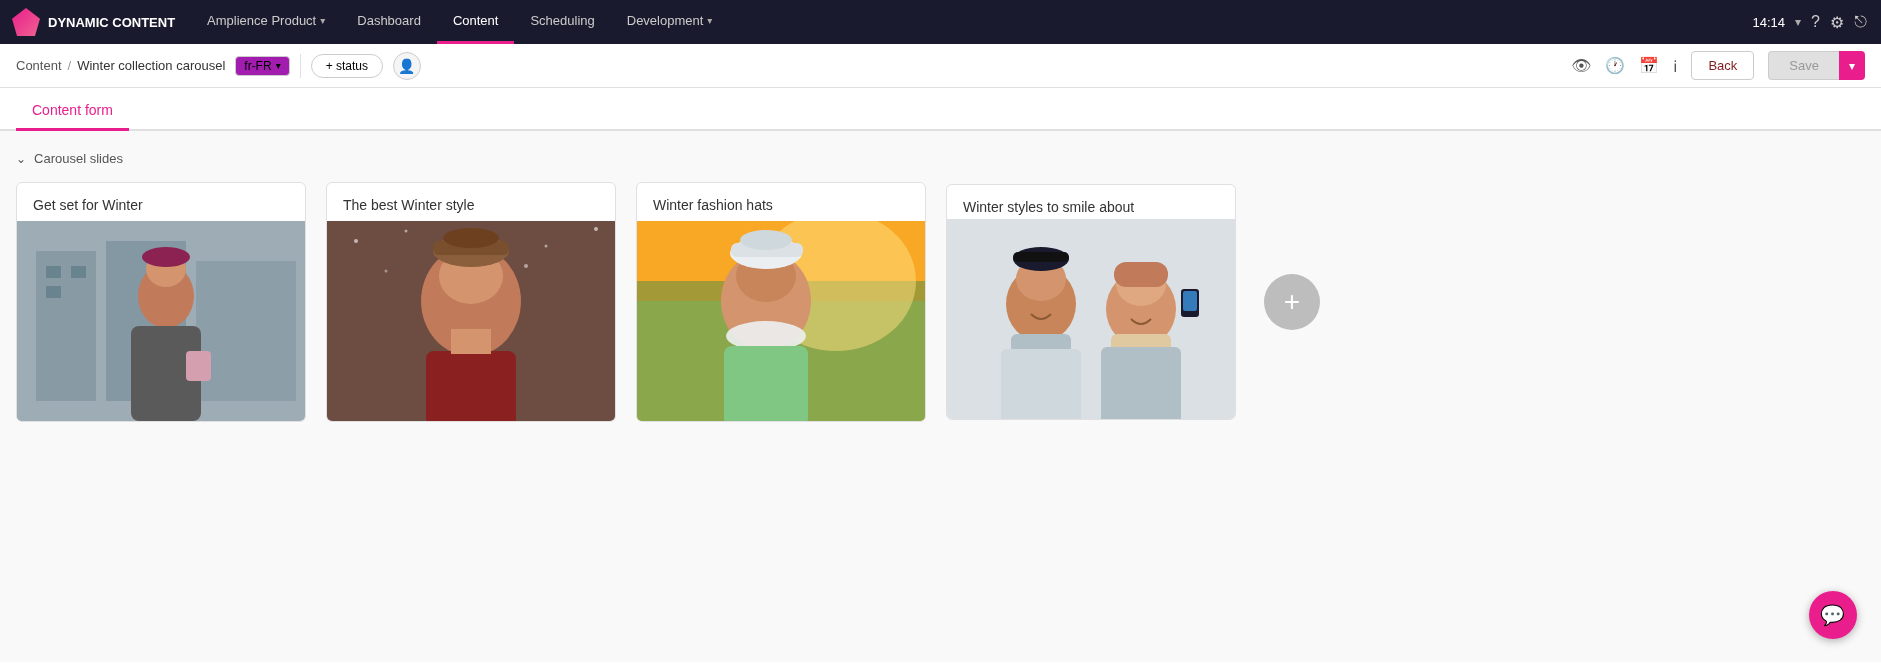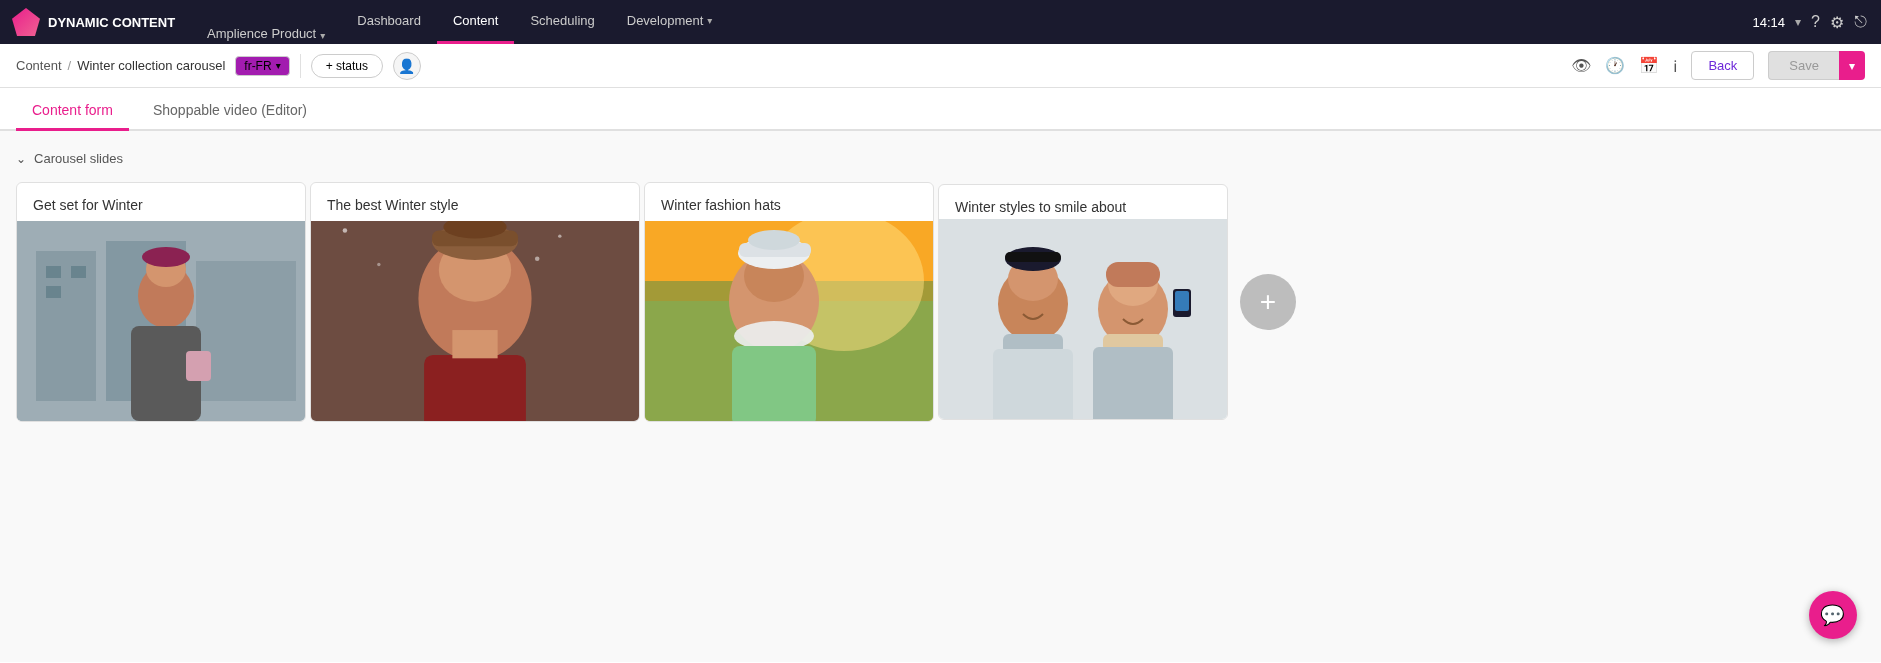--- a/index.html
+++ b/index.html
@@ -6,21 +6,21 @@
     body { font-family: 'Segoe UI', Arial, sans-serif; background: #fff; color: #333; font-size: 14px; }
   </style>
 </head>
 <body>
 
 <nav style="display:flex;align-items:center;background:#1a1a2e;height:44px;padding:0 0 0 12px;gap:0;">
   <div style="display:flex;align-items:center;gap:8px;color:#fff;font-weight:700;font-size:13px;padding-right:16px;white-space:nowrap;">
     <span style="display:inline-block;width:28px;height:28px;background:linear-gradient(135deg,#e91e8c,#f06292);clip-path:polygon(50% 0%,100% 38%,82% 100%,18% 100%,0% 38%);"></span>
     <span>DYNAMIC CONTENT</span>
   </div>
-  <div style="display:flex;align-items:flex-end;gap:4px;color:#ccc;font-size:13px;padding:0 16px;height:44px;cursor:pointer;border-bottom:3px solid transparent;white-space:nowrap;">
+  <div style="display:flex;align-items:center;gap:4px;color:#ccc;font-size:13px;padding:0 16px;height:44px;cursor:pointer;border-bottom:3px solid transparent;white-space:nowrap;">
     <span>Amplience Product</span>
     <span style="font-size:10px;color:#aaa;">▾</span>
   </div>
   <div style="display:flex;align-items:center;gap:4px;color:#ccc;font-size:13px;padding:0 16px;height:32px;cursor:pointer;border-bottom:3px solid transparent;white-space:nowrap;">
     <span>Dashboard</span>
   </div>
   <div style="display:flex;align-items:center;gap:4px;color:#fff;font-size:13px;padding:0 16px;height:44px;cursor:pointer;border-bottom:3px solid #e91e8c;white-space:nowrap;">
     <span>Content</span>
   </div>
   <div style="display:flex;align-items:center;gap:4px;color:#ccc;font-size:13px;padding:0 16px;height:44px;cursor:pointer;border-bottom:3px solid transparent;white-space:nowrap;">
@@ -52,51 +52,48 @@
     <span>+ status</span>
   </button>
   <button style="width:28px;height:28px;border-radius:50%;border:1px solid #ccc;display:flex;align-items:center;justify-content:center;cursor:pointer;color:#666;font-size:14px;background:#f5f5f5;margin-left:4px;">
     <span>👤</span>
   </button>
   <div style="margin-left:auto;display:flex;align-items:center;gap:14px;">
     <span style="font-size:16px;color:#555;cursor:pointer;">👁</span>
     <span style="font-size:16px;color:#555;cursor:pointer;">🕐</span>
     <span style="font-size:16px;color:#555;cursor:pointer;">📅</span>
     <span style="font-size:16px;color:#555;cursor:pointer;">ℹ</span>
-    <button style="background:#fff;border:1px solid #ccc;border-radius:4px;padding:6px 16px;font-size:13px;cursor:pointer;color:#6d28d9;">
+    <button style="background:#fff;border:1px solid #ccc;border-radius:4px;padding:6px 16px;font-size:13px;cursor:pointer;color:#7f1d1d;">
       <span>Back</span>
     </button>
     <div style="display:flex;">
       <button style="background:#e0e0e0;border:1px solid #ccc;border-right:none;border-radius:4px 0 0 4px;padding:6px 20px;font-size:13px;cursor:pointer;color:#999;">
         <span>Save</span>
       </button>
       <button style="background:#e91e8c;border:none;border-radius:0 4px 4px 0;padding:6px 10px;font-size:12px;cursor:pointer;color:#fff;">
         <span>▾</span>
       </button>
     </div>
   </div>
 </div>
 
 <div style="display:flex;align-items:flex-end;padding:0 16px;border-bottom:2px solid #e0e0e0;background:#fff;">
   <div style="padding:14px 16px 10px;font-size:14px;cursor:pointer;color:#e91e8c;border-bottom:3px solid #e91e8c;font-weight:500;margin-right:8px;margin-bottom:-2px;">
     <span>Content form</span>
   </div>
-  <div style="padding:14px 16px 10px;font-size:14px;cursor:pointer;color:#666;border-bottom:3px solid transparent;margin-right:8px;margin-bottom:-2px;">
-    <span>Shoppable video (Editor)</span>
-  </div>
 </div>
 
 <div style="background:#f9f9f9;min-height:calc(100vh - 132px);padding:20px 16px;">
 
   <div style="display:flex;align-items:center;gap:8px;font-size:13px;color:#555;margin-bottom:16px;cursor:pointer;">
     <span style="font-size:12px;">⌄</span>
     <span>Carousel slides</span>
   </div>
 
-  <div style="display:flex;gap:4px;align-items:center;overflow-x:auto;">
+  <div style="display:flex;gap:20px;align-items:center;overflow-x:auto;">
 
     <div style="background:#fff;border:1px solid #e0e0e0;border-radius:6px;width:290px;min-width:260px;overflow:hidden;cursor:pointer;flex-shrink:0;">
       <div style="padding:14px 16px 8px;font-size:14px;font-weight:500;color:#333;">
         <span>Get set for Winter</span>
       </div>
       <div style="width:100%;height:200px;position:relative;overflow:hidden;background:linear-gradient(160deg,#cfd8dc 0%,#90a4ae 25%,#607d8b 55%,#b0bec5 80%,#eceff1 100%);">
 
         <svg viewBox="0 0 290 200" width="100%" height="100%" preserveAspectRatio="xMidYMid slice" style="position:absolute;top:0;left:0;">
 
           <rect x="0" y="0" width="290" height="200" fill="#9eadb5"></rect>
@@ -113,21 +110,21 @@
 
           <ellipse cx="150" cy="36" rx="24" ry="10" fill="#8b2252"></ellipse>
 
           <rect x="115" y="105" width="70" height="95" rx="8" fill="#5a5a5a"></rect>
 
           <rect x="170" y="130" width="25" height="30" rx="4" fill="#d4a0b0"></rect>
         </svg>
       </div>
     </div>
 
-    <div style="background:#fff;border:1px solid #e0e0e0;border-radius:6px;width:330px;min-width:260px;overflow:hidden;cursor:pointer;flex-shrink:0;">
+    <div style="background:#fff;border:1px solid #e0e0e0;border-radius:6px;width:290px;min-width:260px;overflow:hidden;cursor:pointer;flex-shrink:0;">
       <div style="padding:14px 16px 8px;font-size:14px;font-weight:500;color:#333;">
         <span>The best Winter style</span>
       </div>
       <div style="width:100%;height:200px;position:relative;overflow:hidden;">
         <svg viewBox="0 0 290 200" width="100%" height="100%" preserveAspectRatio="xMidYMid slice" style="position:absolute;top:0;left:0;">
           <rect x="0" y="0" width="290" height="200" fill="#6d4c41"></rect>
           <rect x="0" y="0" width="290" height="200" fill="url(#snowbg)" opacity="0.3"></rect>
 
           <circle cx="30" cy="20" r="2" fill="white" opacity="0.6"></circle>
           <circle cx="80" cy="10" r="1.5" fill="white" opacity="0.5"></circle>

